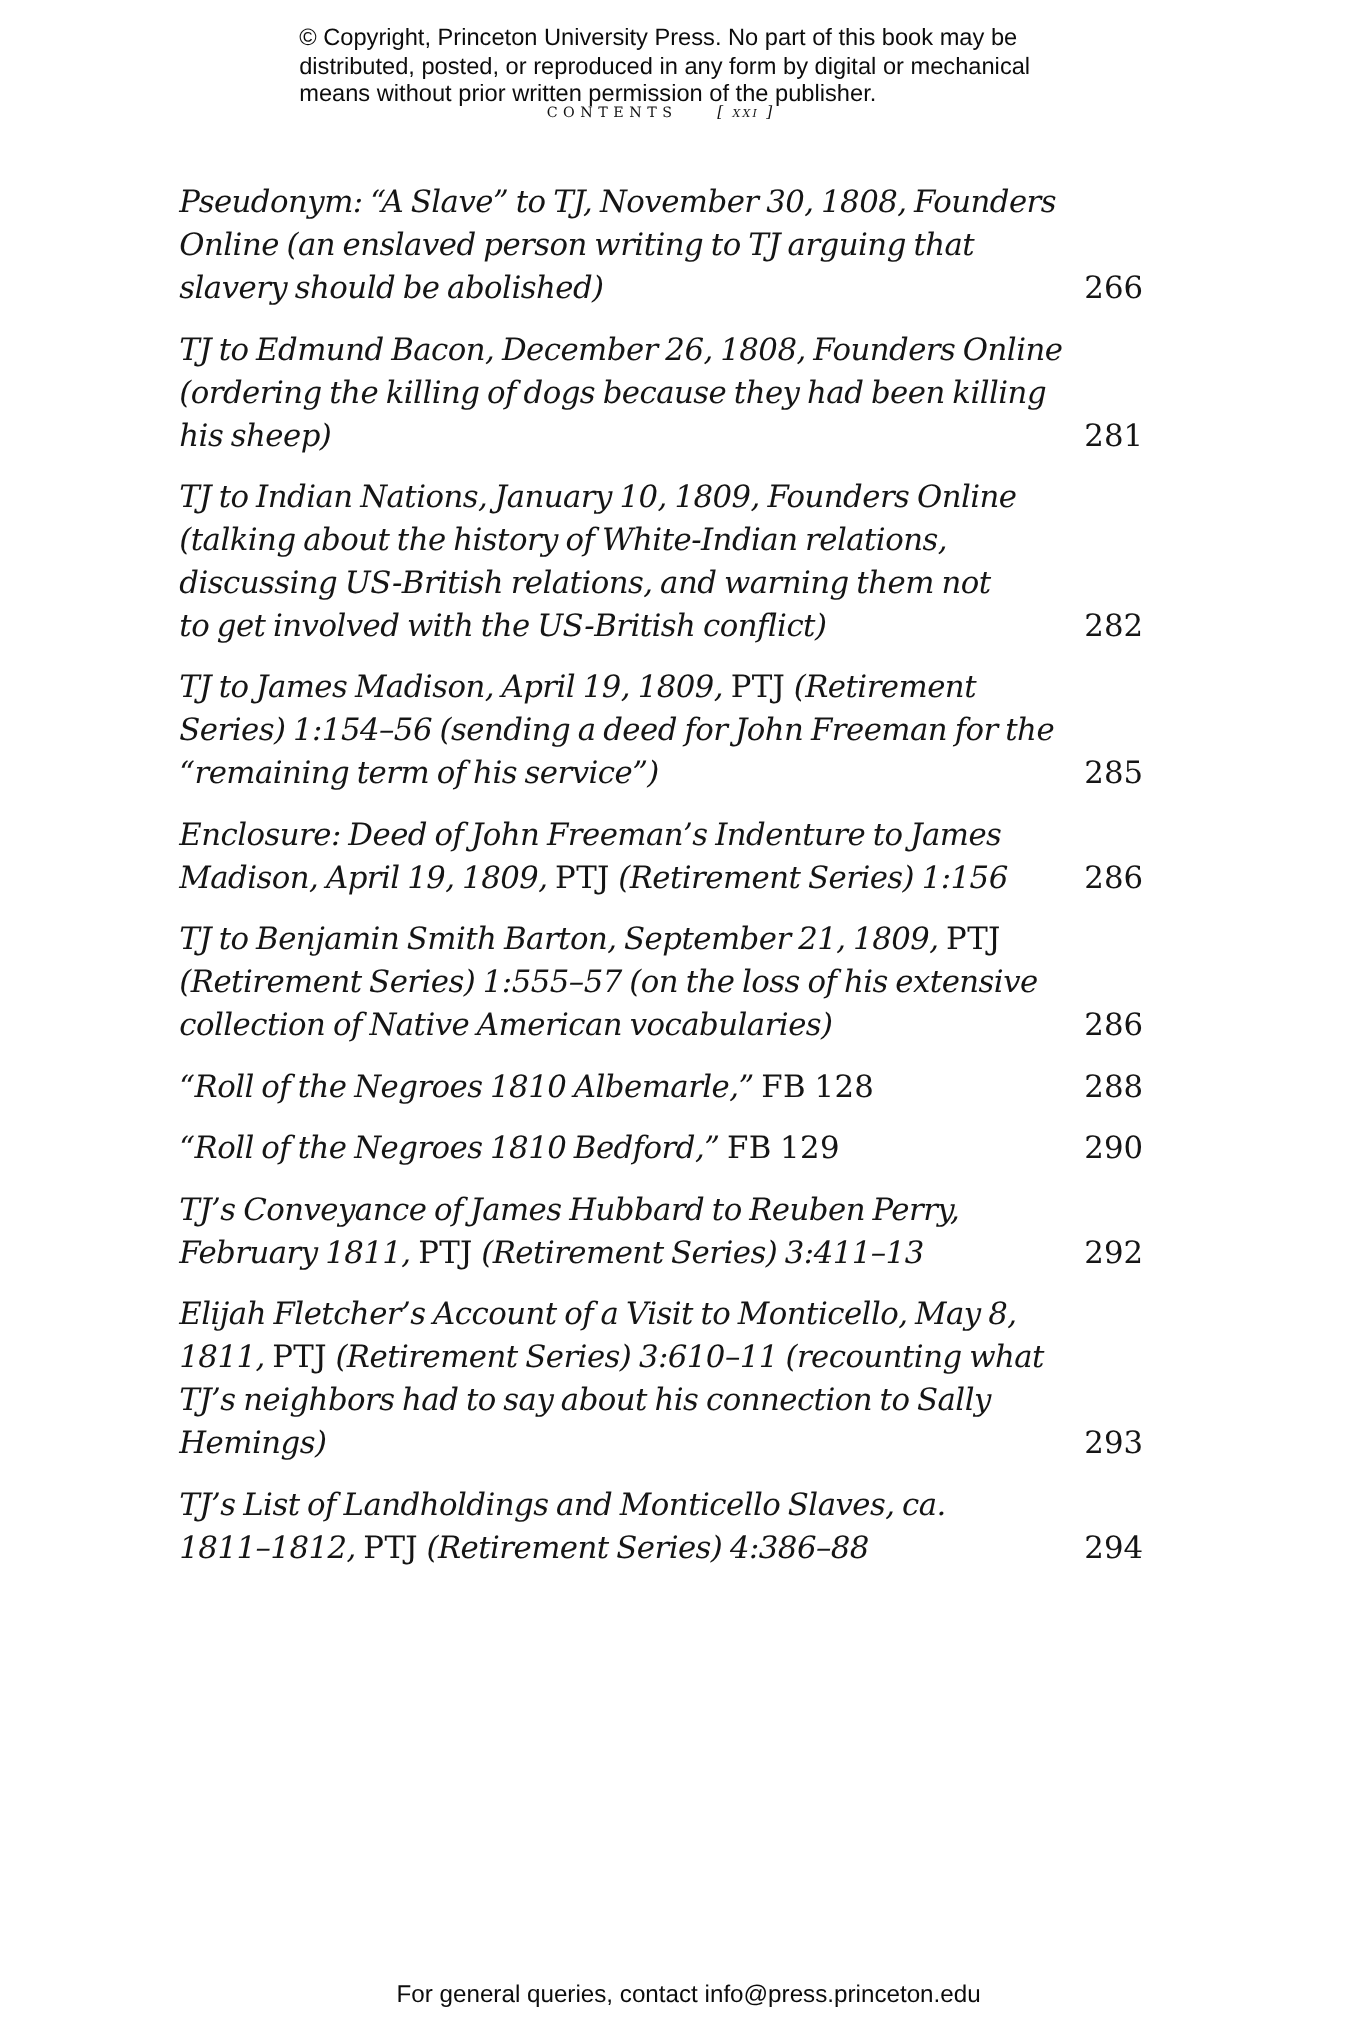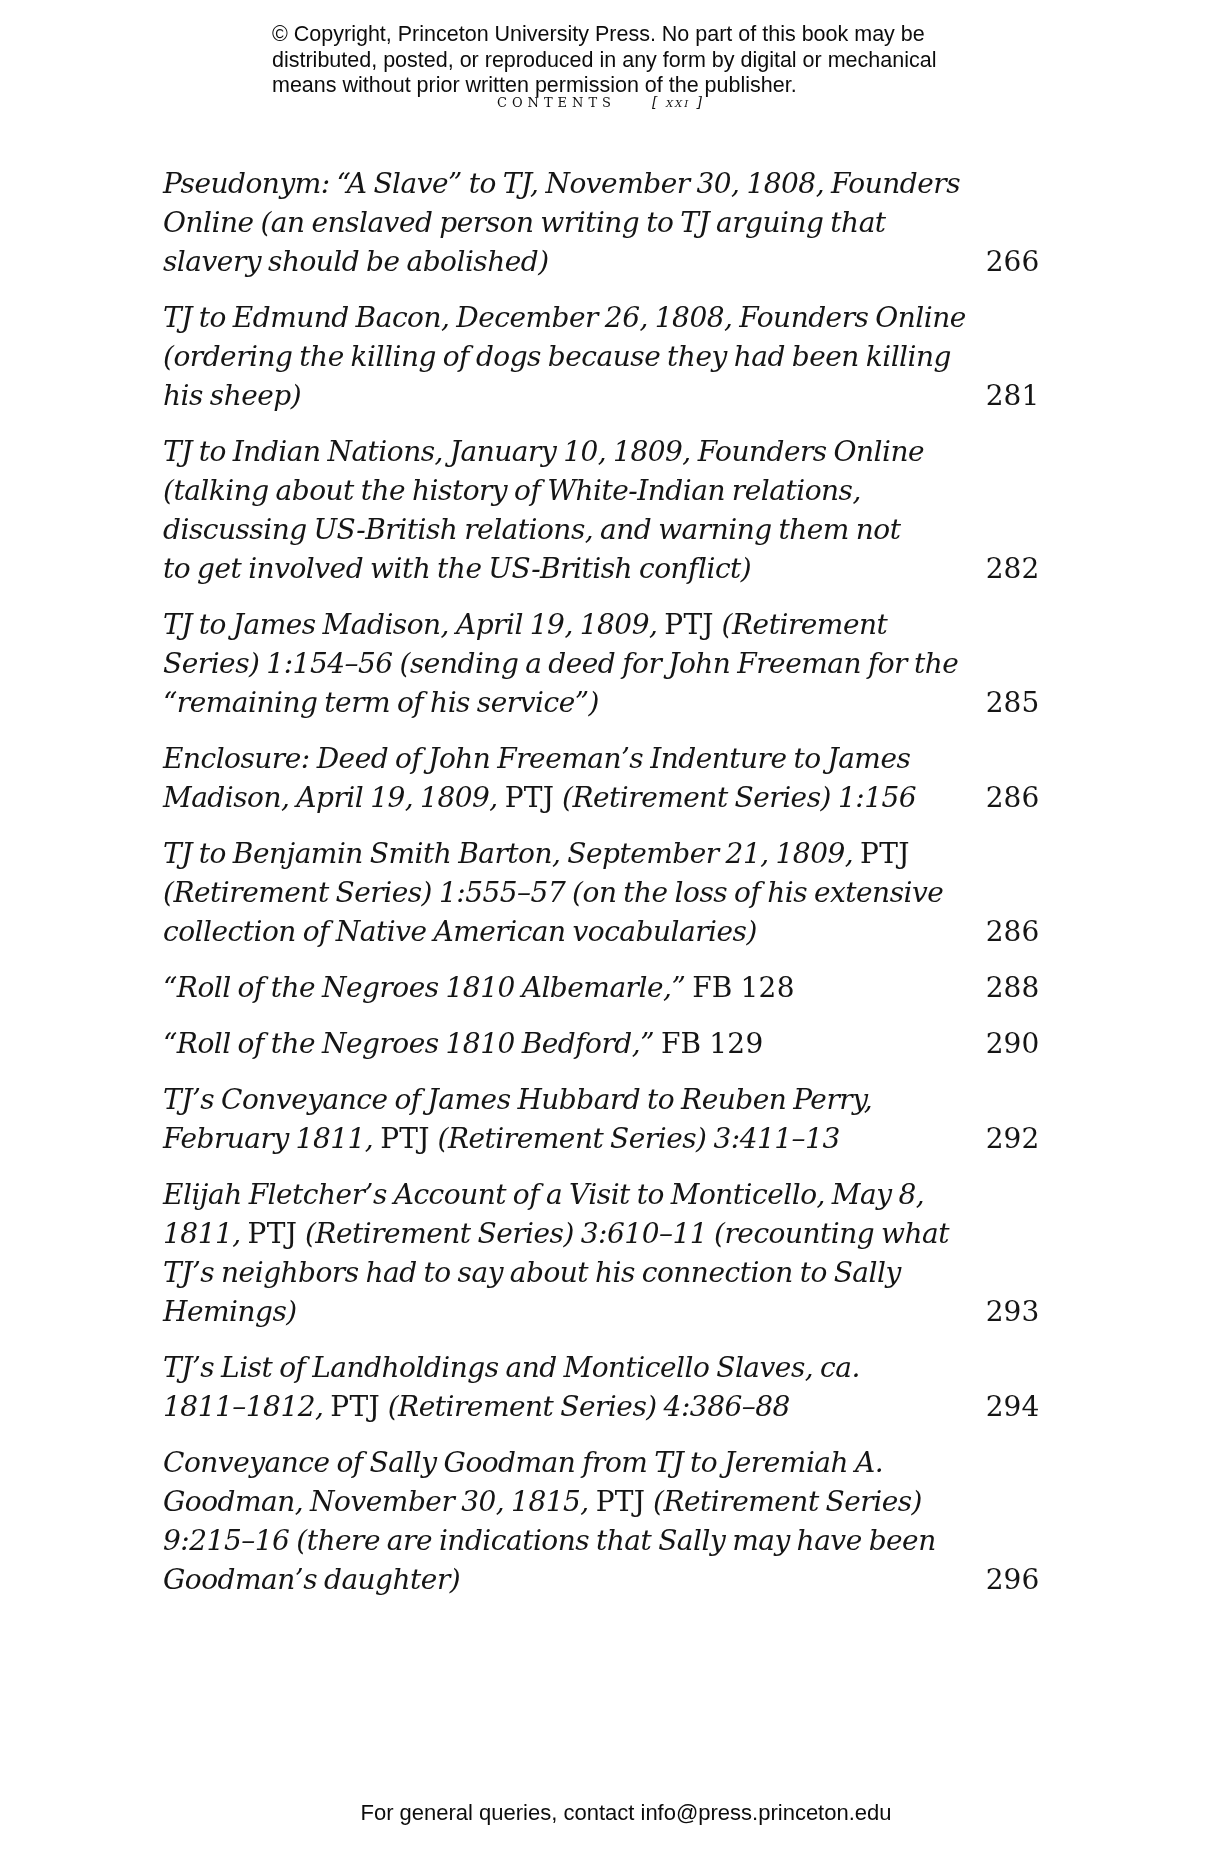--- a/index.html
+++ b/index.html
@@ -158,24 +158,17 @@
 1811, </span><span class="seg-roman">PTJ </span><span class="seg-italic">(Retirement Series) 3:610–11 (recounting what
 TJ’s neighbors had to say about his connection to Sally
 Hemings)</span></div>
         <div class="entry-page">293</div>
       </div>
       <div class="toc-entry">
         <div class="entry-text"><span class="seg-italic">TJ’s List of Landholdings and Monticello Slaves, ca.
 1811–1812, </span><span class="seg-roman">PTJ </span><span class="seg-italic">(Retirement Series) 4:386–88</span></div>
         <div class="entry-page">294</div>
       </div>
-      <div class="toc-entry">
-        <div class="entry-text"><span class="seg-italic">Conveyance of Sally Goodman from TJ to Jeremiah A.
-Goodman, November 30, 1815, </span><span class="seg-roman">PTJ </span><span class="seg-italic">(Retirement Series)
-9:215–16 (there are indications that Sally may have been
-Goodman’s daughter)</span></div>
-        <div class="entry-page">296</div>
-      </div>
     </div>
 
   <div class="footer">For general queries, contact info@press.princeton.edu</div>
 
 </div>
 
 </body></html>

